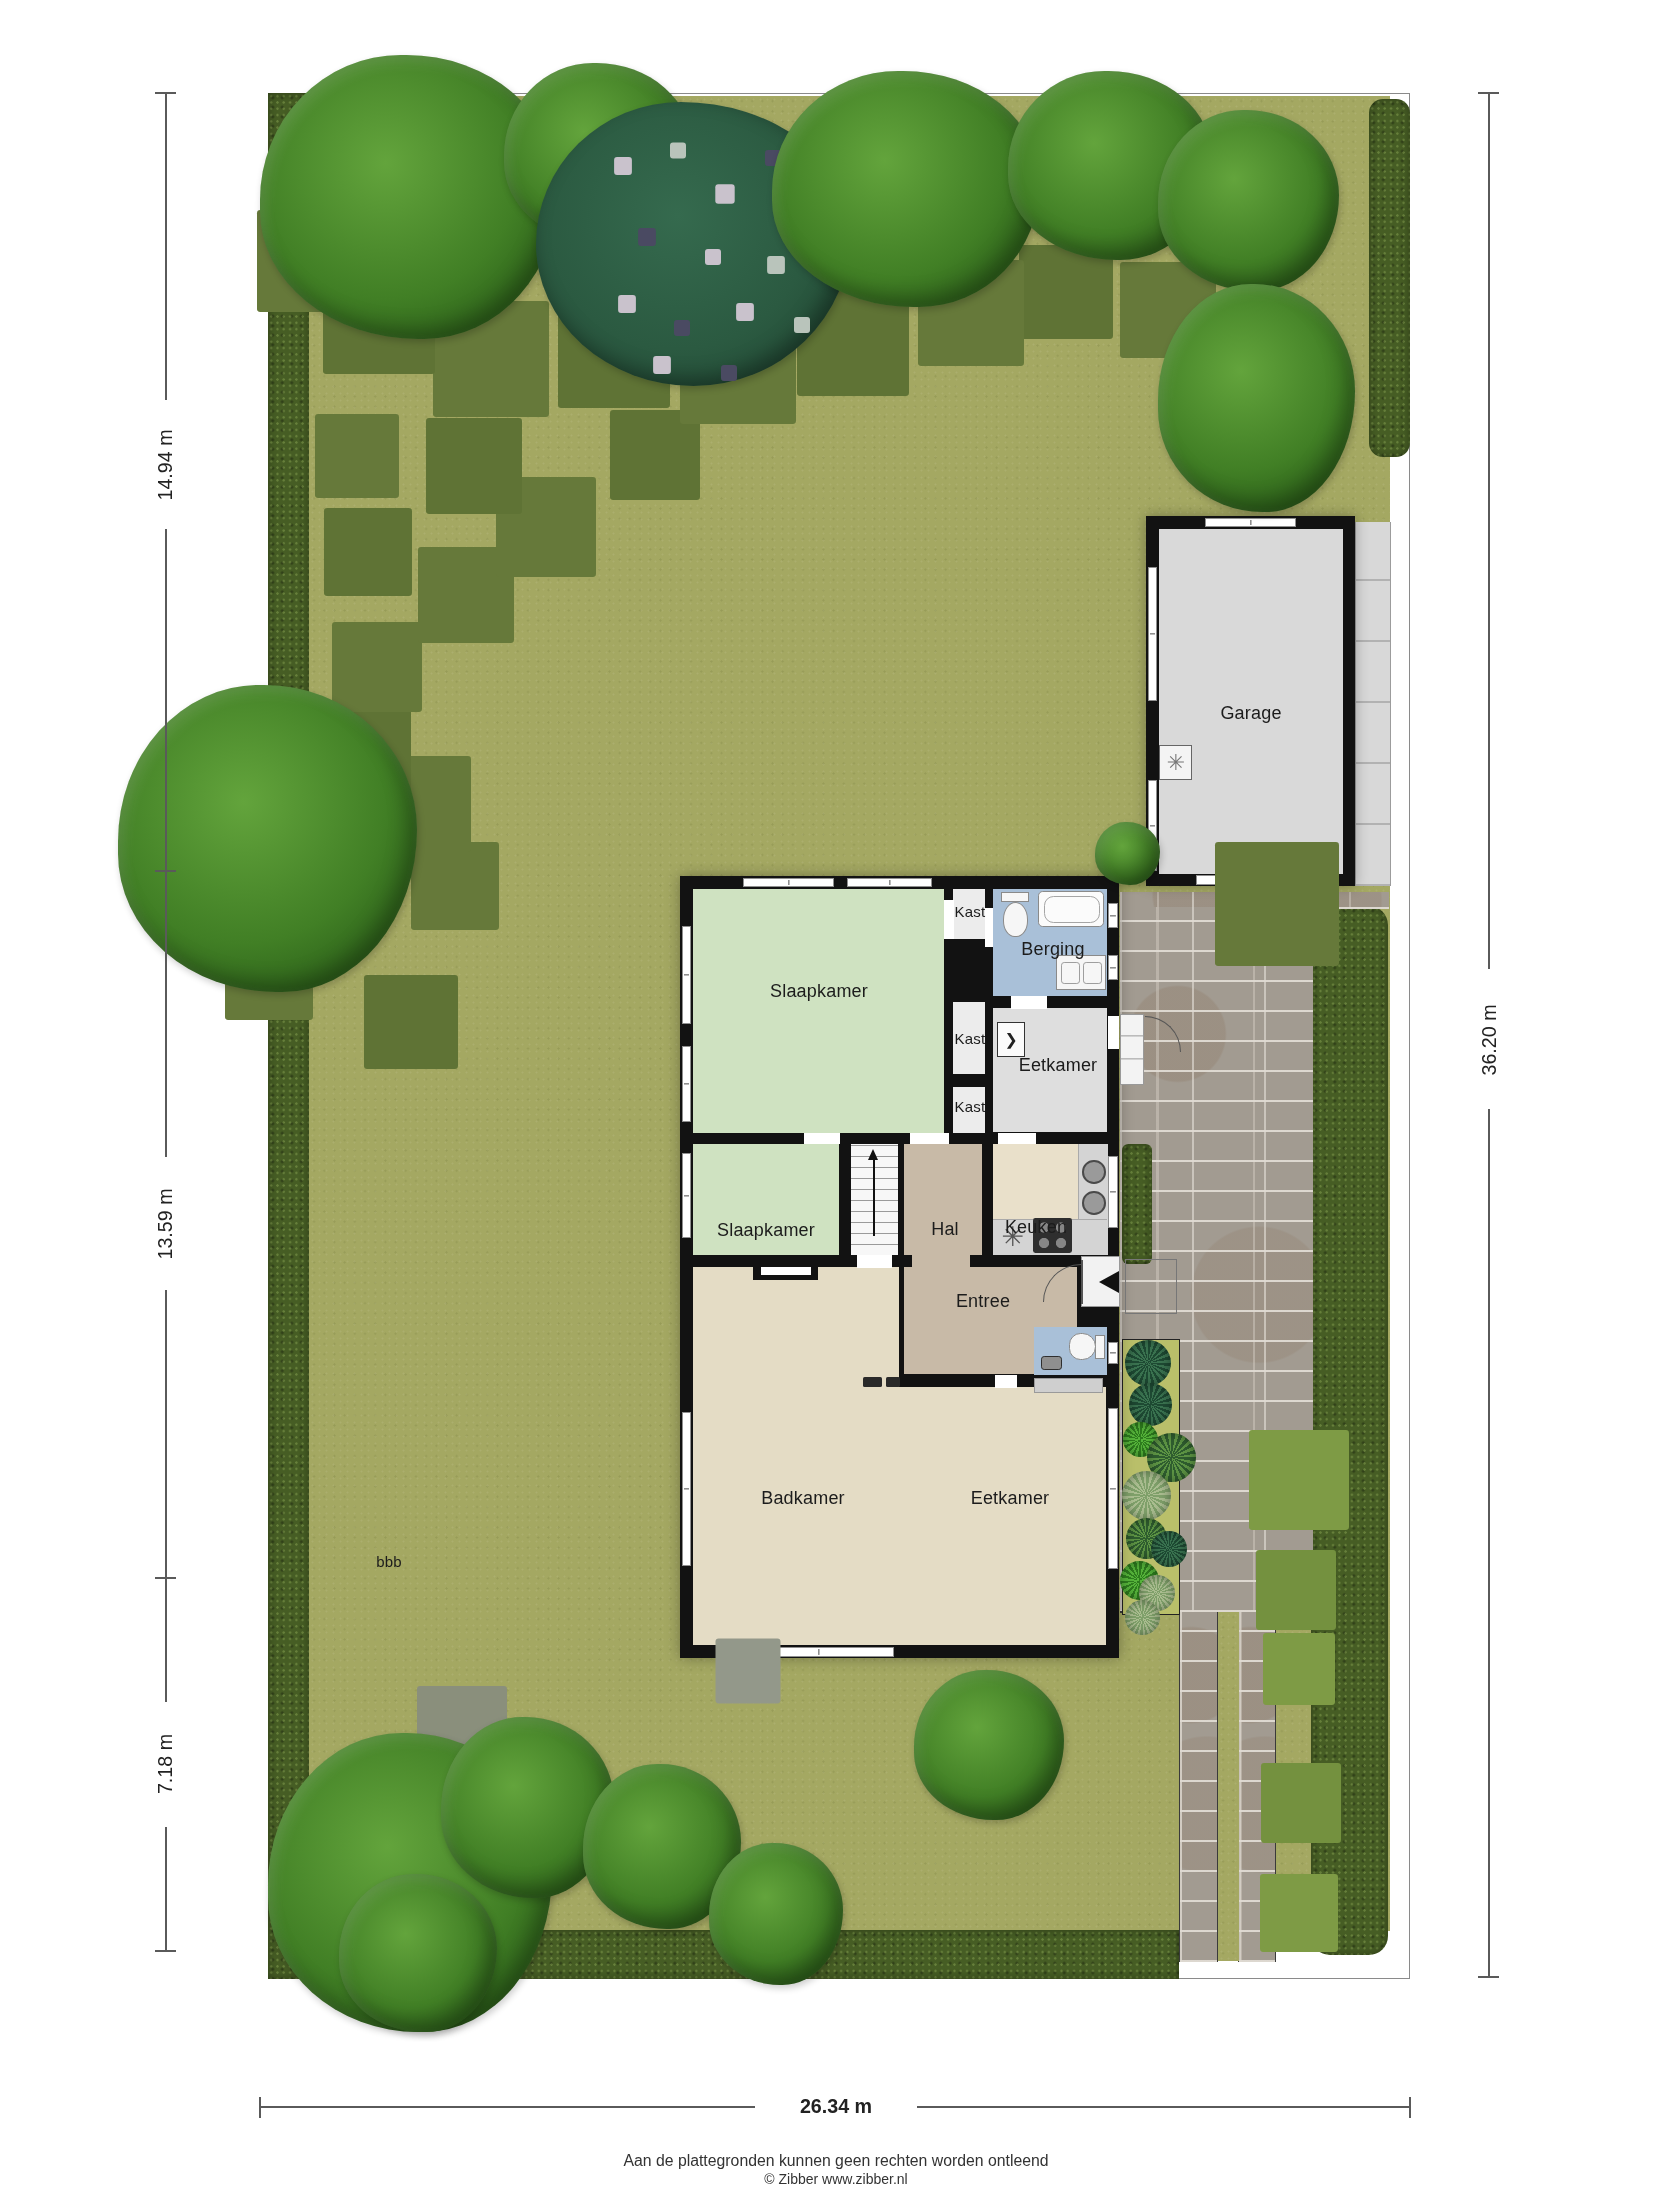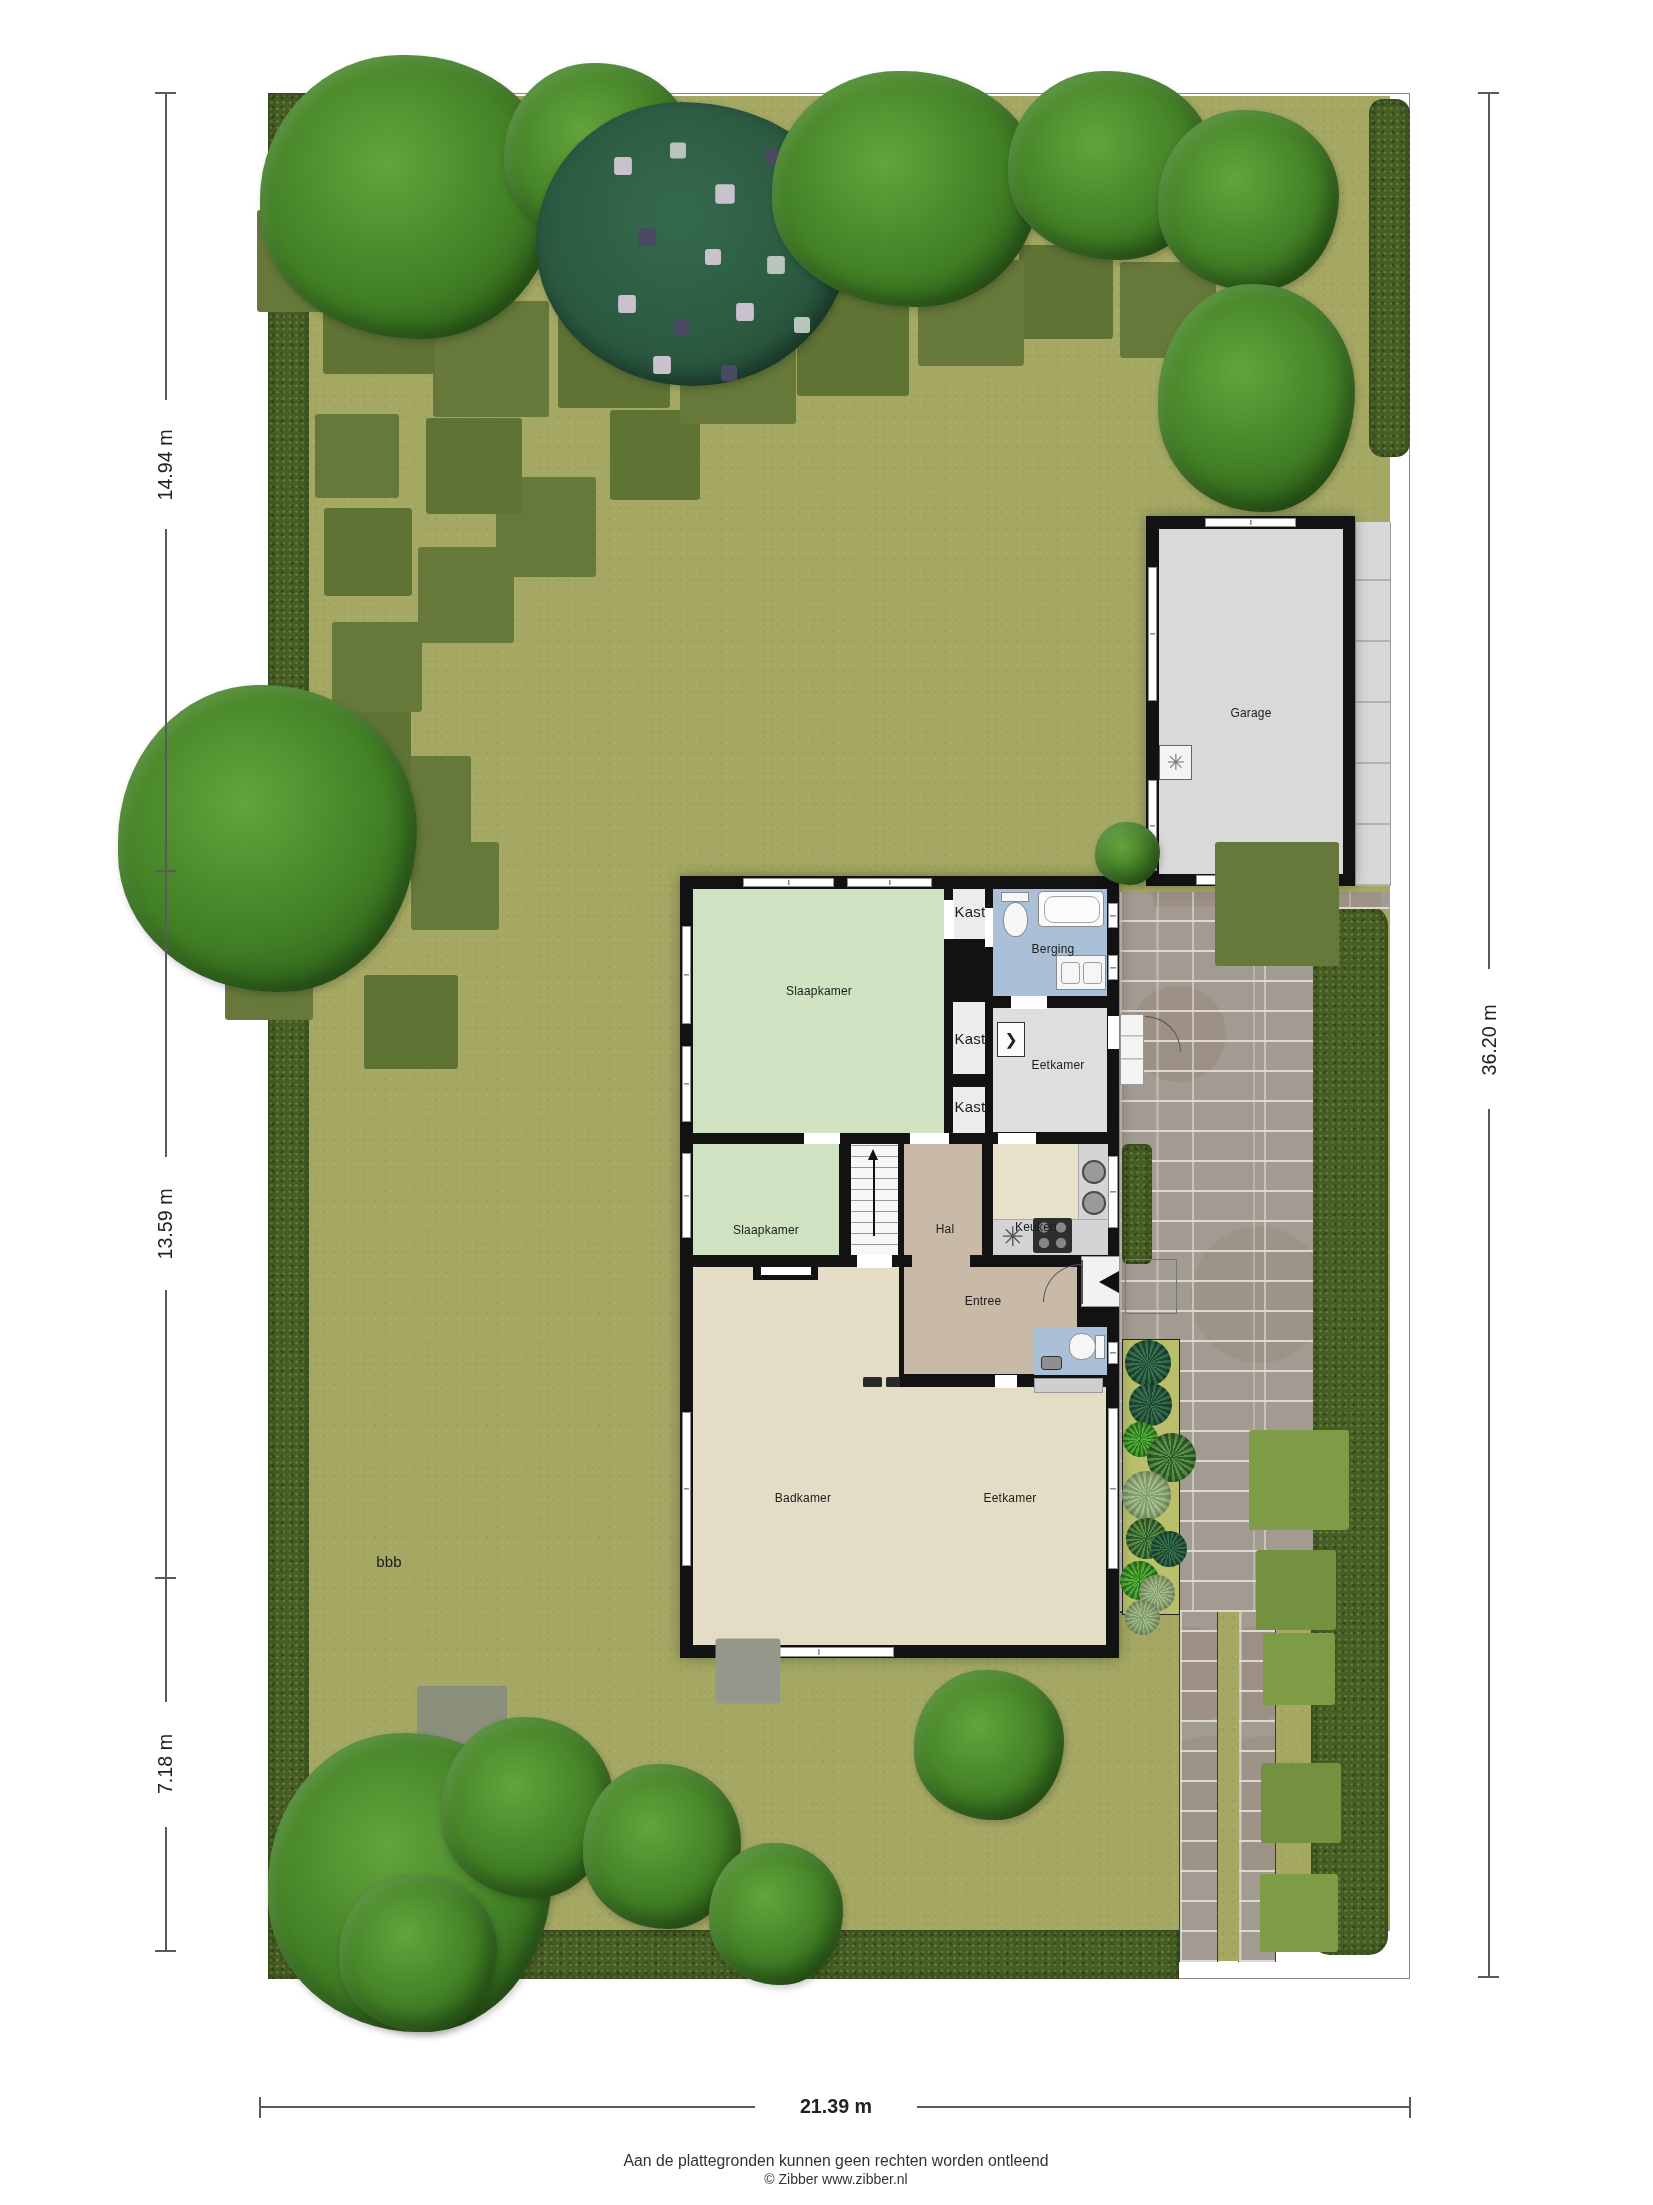--- a/index.html
+++ b/index.html
@@ -32,21 +32,21 @@
   .darkbush{border-radius:46% 54% 50% 50%/50% 46% 54% 50%;
     background:radial-gradient(circle at 45% 40%, #356a4e, #2b5a41 55%, #224a35 85%);
     box-shadow:inset -6.3px -7.9px 19px rgba(0,0,0,.35), 1.6px 3.2px 7.9px rgba(0,0,0,.2);}
   .dot{position:absolute;width:1.6px;height:1.6px;border-radius:50%;background:transparent;}
   .room{position:absolute;}
   .win{position:absolute;background:#fff;border:0.8px solid #8f8f8f;box-sizing:border-box;
        background-repeat:no-repeat;background-position:center;}
   .winh{background-image:linear-gradient(#8f8f8f,#8f8f8f);background-size:1.6px 74%;}
   .winv{background-image:linear-gradient(#8f8f8f,#8f8f8f);background-size:74% 1.6px;}
   .gap{position:absolute;background:#fff;}
-  .lab{position:absolute;transform:translate(-50%,-50%);font-size:12px;color:#1c1c1c;
+  .lab{position:absolute;transform:translate(-50%,-50%);font-size:18px;color:#1c1c1c;
        white-space:nowrap;letter-spacing:0.2px;}
   .lab.sm{font-size:15px;}
   .dim{position:absolute;background:#5a5a5a;}
   .dimlab{position:absolute;transform:translate(-50%,-50%) rotate(-90deg);font-size:19.7px;color:#222;white-space:nowrap;}
   .dimlab.h{transform:translate(-50%,-50%);}
   .fix{position:absolute;box-sizing:border-box;}
   .plant{position:absolute;border-radius:50%;
     background:repeating-conic-gradient(#2f5d2f 0 9deg,#5d9444 9deg 18deg);
     box-shadow:inset 0 0 11px rgba(0,0,0,.38);}
   .plant.pale{background:repeating-conic-gradient(#7fa06a 0 9deg,#aabd90 9deg 18deg);}
@@ -255,21 +255,21 @@
   <div class="dim" style="left:155px;top:1950px;width:20.5px;height:1.6px;"></div>
 
   <div class="dim" style="left:1478px;top:92px;width:20.5px;height:1.6px;"></div>
   <div class="dim" style="left:1488px;top:93px;width:1.6px;height:876px;"></div>
   <div class="dimlab" style="left:1489px;top:1040px;">36.20 m</div>
   <div class="dim" style="left:1488px;top:1109px;width:1.6px;height:868px;"></div>
   <div class="dim" style="left:1478px;top:1976px;width:20.5px;height:1.6px;"></div>
 
   <div class="dim" style="left:259px;top:2097px;width:1.6px;height:20.5px;"></div>
   <div class="dim" style="left:260px;top:2106px;width:495px;height:1.6px;"></div>
-  <div class="dimlab h" style="left:836px;top:2106px;font-weight:bold;">21.39 m</div>
+  <div class="dimlab h" style="left:836px;top:2106px;font-weight:bold;">26.34 m</div>
   <div class="dim" style="left:917px;top:2106px;width:493px;height:1.6px;"></div>
   <div class="dim" style="left:1409px;top:2097px;width:1.6px;height:20.5px;"></div>
 
   <div class="foot" style="left:836px;top:2152px;font-size:15.8px;">Aan de plattegronden kunnen geen rechten worden ontleend</div>
   <div class="foot" style="left:836px;top:2171px;font-size:14px;">© Zibber www.zibber.nl</div>
 
 </div>
 
 
 </body></html>

